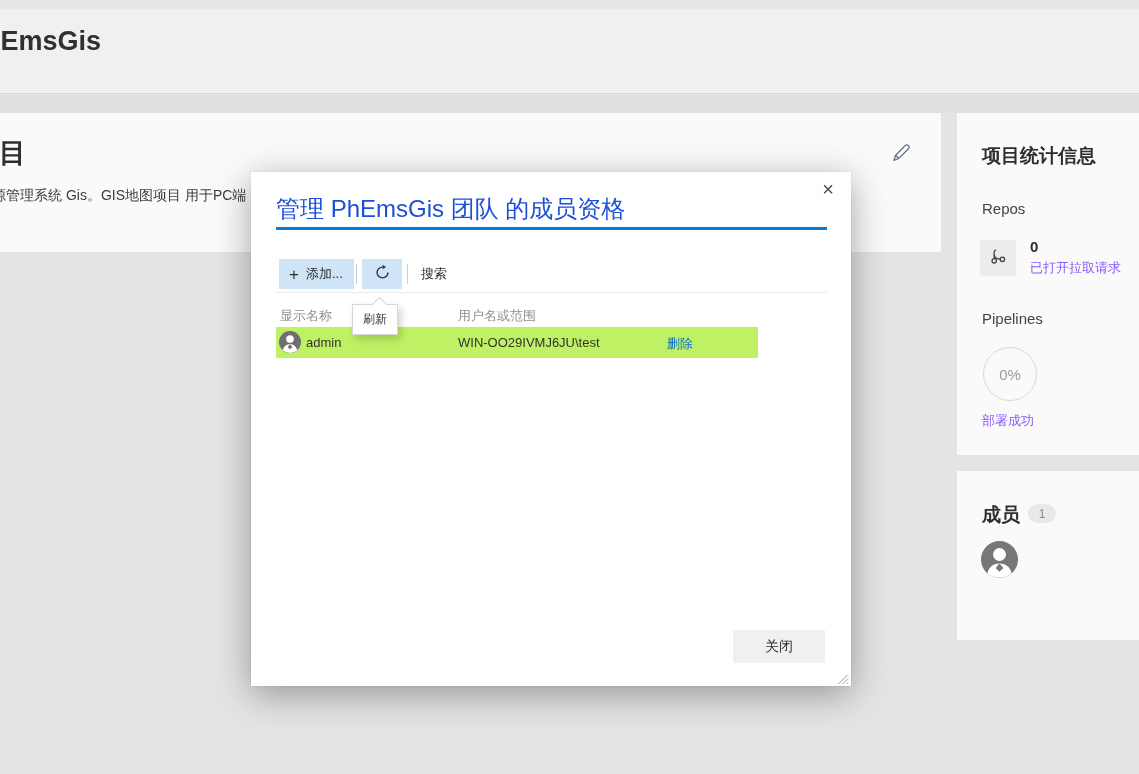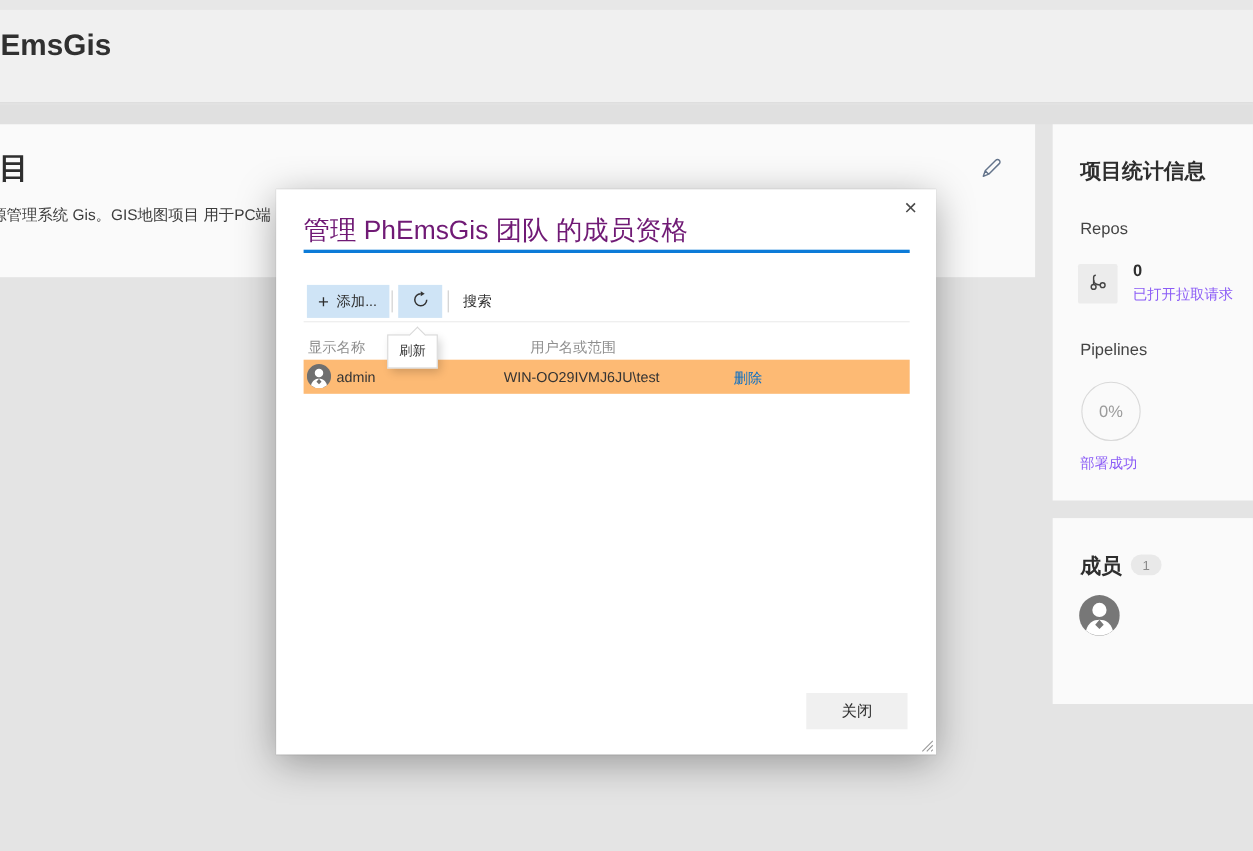--- a/index.html
+++ b/index.html
@@ -40,38 +40,38 @@
   .badge-pill { position:absolute; left:71px; top:33px; min-width:28px; height:19px; padding:0 9px;
     background:#e9e9e9; border-radius:10px; font-size:12px; color:#8a8a8a;
     display:flex; align-items:center; justify-content:center; }
   .member-avatar { position:absolute; left:24px; top:70px; width:37px; height:37px; }
 
   
   .dialog { position:absolute; left:251px; top:172px; width:600px; height:514px; background:#ffffff;
     box-shadow:0 8px 34px rgba(0,0,0,0.35), 0 0 1px rgba(0,0,0,0.2); }
   .dlg-close { position:absolute; left:560px; top:2px; width:34px; height:30px; border:none; background:transparent;
     font-size:20px; font-weight:300; color:#4a4a4a; cursor:pointer; line-height:30px; text-align:center; }
-  .dlg-title { position:absolute; left:25px; top:21px; font-size:24px; font-weight:300; color:#701a75; white-space:nowrap; }
+  .dlg-title { position:absolute; left:25px; top:21px; font-size:24px; font-weight:300; color:#1d4ed8; white-space:nowrap; }
   .dlg-underline { position:absolute; left:25px; top:55px; width:551px; height:3px; background:#0c7bd8; }
 
   .tb-btn { position:absolute; top:87px; height:30px; display:flex; align-items:center; gap:7px;
     border:none; font-size:13px; color:#2e2e2e; cursor:pointer; background:transparent; padding:0 10px; }
   .tb-highlight { background:#cfe4f6; }
   .btn-add { left:28px; width:75px; }
   .btn-refresh { left:111px; width:40px; justify-content:center; }
   .btn-search { left:160px;justify-content:flex-end; }
   .plus-glyph { font-size:17px; font-weight:400; line-height:1; }
   .tb-sep { position:absolute; top:92px; width:1px; height:20px; background:#cccccc; }
   .sep1 { left:105px; } .sep2 { left:156px; }
   .tb-divider { position:absolute; left:25px; top:120px; width:551px; height:1px; background:#ebebeb; }
 
   .col-head { position:absolute; top:135px; font-size:13px; color:#8f8f8f; }
-  .col-head.c1 { left:29px; } .col-head.c2 { left:207px;margin-left:24px; }
+  .col-head.c1 { left:29px; } .col-head.c2 { left:207px; }
 
-  .member-row { position:absolute; left:25px; top:155px; width:551px; height:31px; background:#fdba74; cursor:default; }
+  .member-row { position:absolute; left:25px; top:155px; width:482px; height:31px; background:#bef264; cursor:default; }
   .row-avatar { position:absolute; left:3px; top:4px; width:22px; height:22px; }
   .row-name { position:absolute; left:30px; top:8px; font-size:13px; color:#333; }
   .row-user { position:absolute; left:182px; top:8px; font-size:13px; color:#333; }
   .row-del { position:absolute; left:391px; top:8px; font-size:13px; color:#0b6fc4; text-decoration:none; cursor:pointer; }
 
   .tooltip { position:absolute; left:101px; top:132px; min-width:46px; height:31px; background:#fff;
     border:1px solid #d8d8d8; box-shadow:3px 4px 8px rgba(0,0,0,0.18); z-index:6;
     display:flex; align-items:center; justify-content:center; font-size:12px; color:#333; }
   .tooltip::before { content:""; position:absolute; top:-6px; left:21px; width:10px; height:10px; background:#fff;
     border-left:1px solid #d8d8d8; border-top:1px solid #d8d8d8; transform:rotate(45deg); }

